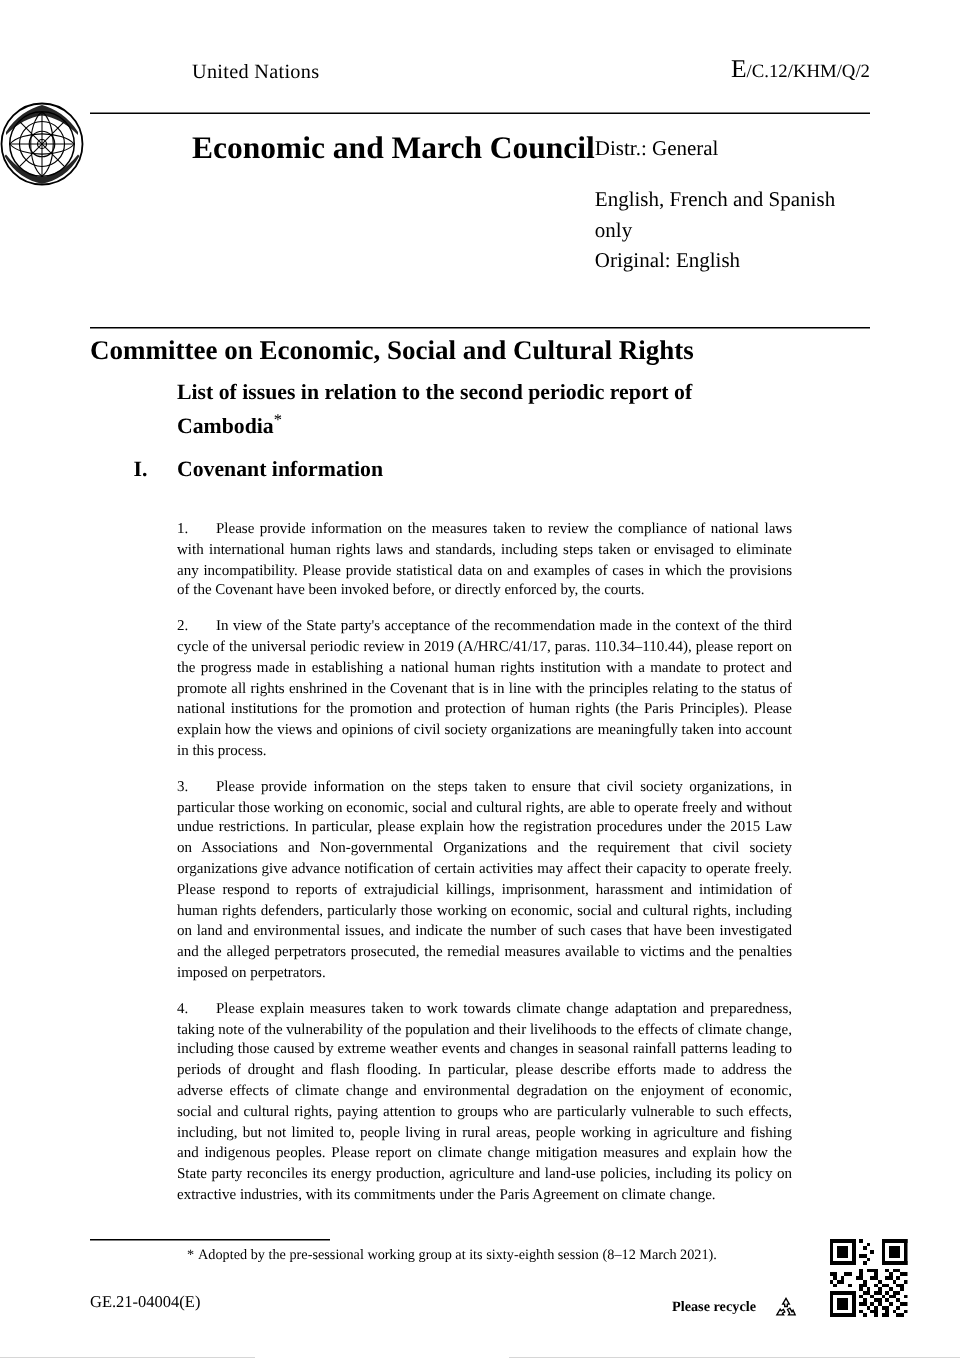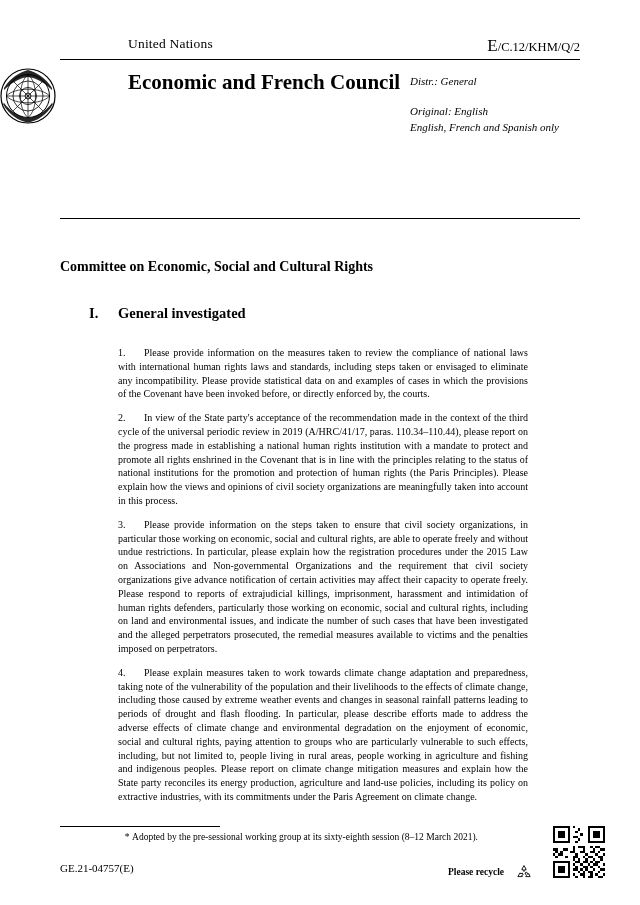--- a/index.html
+++ b/index.html
@@ -21,23 +21,24 @@
 
   
   .header {
     position: absolute;
     left: 60px;
     top: 36px;
     width: 520px;
   }
   .header-topline {
     display: flex;
+    align-items: flex-end;
     justify-content: space-between;
     border-bottom: 1.6px solid #000;
-    padding-bottom: 3px;
+    padding-bottom: 19px;
   }
   .un-text {
     font-size: 13.5px;
     letter-spacing: 0.2px;
     padding-left: 68px;
   }
   .symbol {
     font-size: 12.5px;
     white-space: nowrap;
     font-family: Liberation Serif, serif;
@@ -54,25 +55,24 @@
   .title-block {
     padding-left: 68px;
   }
   .org-title {
     font-size: 21px;
     font-weight: bold;
     line-height: 1.15;
     white-space: nowrap;
   }
   .distr-block {
-    font-size: 11px;
+    font-size: 14px;
     line-height: 1.45;
     padding-top: 4px;
     min-width: 170px;
-    font-style: italic;
   }
   .distr-block .gap {
     height: 14px;
   }
 
   
   .emblem {
     position: absolute;
     left: 0px;
     top: 68px;
@@ -87,23 +87,22 @@
     left: 60px;
     top: 218px;
     width: 520px;
     border-top: 1.6px solid #000;
   }
 
   .committee {
     position: absolute;
     left: 60px;
     top: 223px;
-    font-size: 14px;
-    font-weight: bold;
-    margin-top: 36px;
+    font-size: 18px;
+    font-weight: bold;
   }
 
   
   .doc-title {
     position: absolute;
     left: 118px;
     top: 253px;
     width: 400px;
     font-size: 14.5px;
     font-weight: bold;
@@ -203,27 +202,27 @@
 
   <div class="header">
     <div class="header-topline">
       <div class="un-text">United Nations</div>
       <div class="symbol">
         <span class="big">E</span><span>/C.12/KHM/Q/2</span>
       </div>
     </div>
     <div class="header-body">
       <div class="title-block">
-        <div class="org-title">Economic and French Council</div>
+        <div class="org-title">Economic and March Council</div>
       </div>
       <div class="distr-block">
         <div>Distr.: General</div>
         <div class="gap"></div>
+        <div>English, French and Spanish only</div>
         <div>Original: English</div>
-        <div>English, French and Spanish only</div>
       </div>
     </div>
   </div>
 
   <div class="emblem">
     <svg width="56" height="56" viewBox="0 0 56 56">
       <circle cx="28" cy="28" r="27" fill="#ffffff" stroke="#000" stroke-width="1.2"></circle>
       <circle cx="28" cy="28" r="21.5" fill="none" stroke="#000" stroke-width="1"></circle>
       <circle cx="28" cy="28" r="15" fill="none" stroke="#000" stroke-width="0.8"></circle>
       <circle cx="28" cy="28" r="8.5" fill="none" stroke="#000" stroke-width="0.8"></circle>
@@ -235,24 +234,27 @@
       <path d="M28 6.5 C18 14 18 42 28 49.5 C38 42 38 14 28 6.5 Z" fill="none" stroke="#000" stroke-width="0.7"></path>
       <path d="M6.5 28 C14 19 42 19 49.5 28 C42 37 14 37 6.5 28 Z" fill="none" stroke="#000" stroke-width="0.7"></path>
       <path d="M4 20 C10 10 20 4 28 2 C36 4 46 10 52 20 L52 22 C44 14 36 10 28 9 C20 10 12 14 4 22 Z" fill="#000" opacity="0.85"></path>
       <path d="M3 36 C9 47 19 53 28 54.5 C37 53 47 47 53 36 L52 35 C45 44 36 49 28 50 C20 49 11 44 4 35 Z" fill="#000" opacity="0.85"></path>
     </svg>
   </div>
 
   <div class="mid-rule"></div>
   <div class="committee">Committee on Economic, Social and Cultural Rights</div>
 
+  <div class="doc-title">
+    <span>List of issues in relation to the second periodic report of Cambodia</span><span class="star">*</span>
+  </div>
 
   <div class="section-head">
     <span class="num">I.</span>
-    <span>General investigated</span>
+    <span>Covenant information</span>
   </div>
 
   <div class="paras">
     <p class="para">
       <span class="pnum">1.</span><span>Please provide information on the measures taken to review the compliance of national laws with international human rights laws and standards, including steps taken or envisaged to eliminate any incompatibility. Please provide statistical data on and examples of cases in which the provisions of the Covenant have been invoked before, or directly enforced by, the courts.</span>
     </p>
     <p class="para">
       <span class="pnum">2.</span><span>In view of the State party's acceptance of the recommendation made in the context of the third cycle of the universal periodic review in 2019 (A/HRC/41/17, paras. 110.34–110.44), please report on the progress made in establishing a national human rights institution with a mandate to protect and promote all rights enshrined in the Covenant that is in line with the principles relating to the status of national institutions for the promotion and protection of human rights (the Paris Principles). Please explain how the views and opinions of civil society organizations are meaningfully taken into account in this process.</span>
     </p>
     <p class="para">
@@ -261,21 +263,21 @@
     <p class="para">
       <span class="pnum">4.</span><span>Please explain measures taken to work towards climate change adaptation and preparedness, taking note of the vulnerability of the population and their livelihoods to the effects of climate change, including those caused by extreme weather events and changes in seasonal rainfall patterns leading to periods of drought and flash flooding. In particular, please describe efforts made to address the adverse effects of climate change and environmental degradation on the enjoyment of economic, social and cultural rights, paying attention to groups who are particularly vulnerable to such effects, including, but not limited to, people living in rural areas, people working in agriculture and fishing and indigenous peoples. Please report on climate change mitigation measures and explain how the State party reconciles its energy production, agriculture and land-use policies, including its policy on extractive industries, with its commitments under the Paris Agreement on climate change.</span>
     </p>
   </div>
 
   <div class="footnote-rule"></div>
   <div class="footnote">
     <span class="star">*</span><span>Adopted by the pre-sessional working group at its sixty-eighth session (8–12 March 2021).</span>
   </div>
 
-  <div class="symbol-bottom">GE.21-04757(E)</div>
+  <div class="symbol-bottom">GE.21-04004(E)</div>
 
   <div class="recycle">
     <span>Please recycle</span>
     <span>
       <svg width="16" height="16" viewBox="0 0 16 16">
         <path d="M8 1.6 L10.2 5.4 L8.9 5.4 L8.9 7 L7.1 7 L7.1 5.4 L5.8 5.4 Z" fill="none" stroke="#000" stroke-width="0.9"></path>
         <path d="M14.1 12.6 L9.7 12.6 L10.4 11.5 L9 9 L10.6 8.1 L12 10.6 L12.7 9.5 Z" fill="none" stroke="#000" stroke-width="0.9"></path>
         <path d="M1.9 12.6 L4.1 8.8 L4.8 9.9 L6.3 9 L7.2 10.6 L5.7 11.5 L6.4 12.6 Z" fill="none" stroke="#000" stroke-width="0.9"></path>
       </svg>
     </span>

